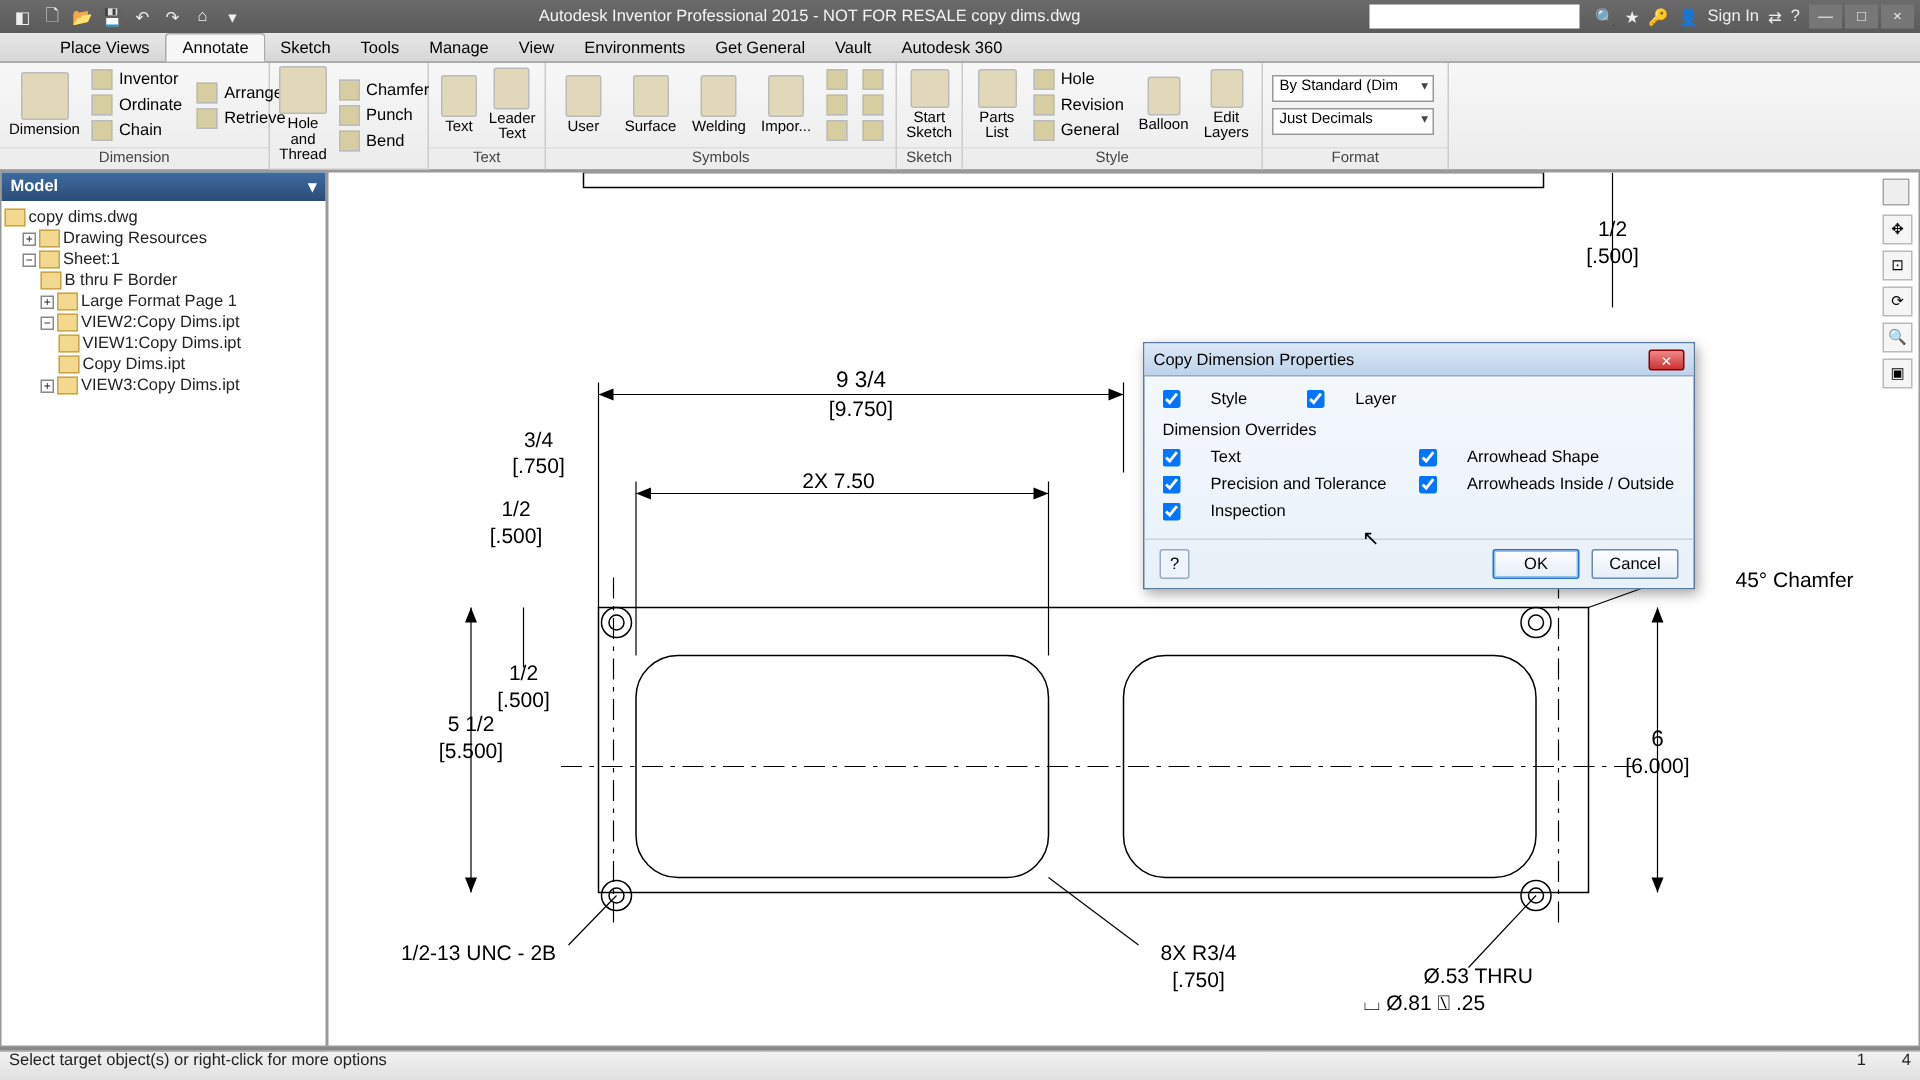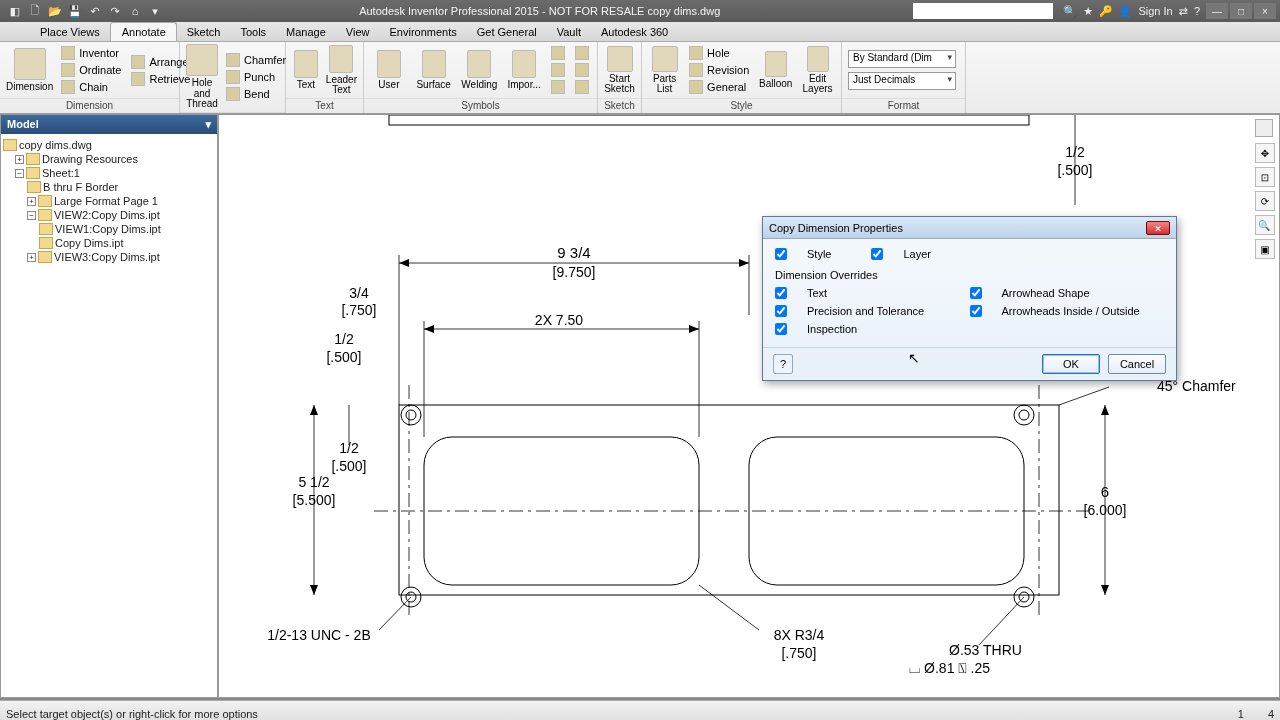--- a/index.html
+++ b/index.html
@@ -54,25 +54,25 @@
 .dwg-dim { stroke: #000; stroke-width: 0.8; }
 .dim-text { font-size: 14px; font-family: Arial; fill: #000; text-anchor: middle; }
 .dim-text-big { font-size: 15px; }
 
 
 .file-tabs { position: absolute; left: 218px; right: 0; bottom: 0; height: 20px; background: #e4e4e4; border-top: 1px solid #aaa; display: flex; align-items: center; padding-left: 26px; gap: 0; }
 .file-tabs .ftab { padding: 2px 10px; border: 1px solid #aaa; border-bottom: none; background: #eee; font-size: 10px; margin-right: -1px; }
 .file-tabs .ftab.active { background: #f9f7e6; }
 
 
-.statusbar { position: absolute; left: 0; right: 0; bottom: 0; height: 20px; background: linear-gradient(#f2f2f2,#e0e0e0); border-top: 1px solid #aaa; display: flex; align-items: flex-end; padding: 0 6px; font-size: 11px; color: #222; }
+.statusbar { position: absolute; left: 0; right: 0; bottom: 0; height: 20px; background: linear-gradient(#f2f2f2,#e0e0e0); border-top: 1px solid #aaa; display: flex; align-items: flex-start; padding: 0 6px; font-size: 11px; color: #222; }
 .statusbar .spacer { flex: 1; }
 
 
-.dialog { position: absolute; left: 762px; top: 216px; width: 415px; background: linear-gradient(#f6fafe,#e8f0f8); border: 1px solid #5a7aa0; box-shadow: 2px 3px 8px rgba(0,0,0,0.35); }
+.dialog { position: absolute; left: 762px; top: 228px; width: 368px; background: linear-gradient(#f6fafe,#e8f0f8); border: 1px solid #5a7aa0; box-shadow: 2px 3px 8px rgba(0,0,0,0.35); }
 .dlg-title { height: 22px; background: linear-gradient(#dce9f7,#bcd2ea); border-bottom: 1px solid #9ab; display: flex; align-items: center; padding: 0 6px; font-size: 11px; }
 .dlg-title .close { margin-left: auto; width: 24px; height: 14px; background: linear-gradient(#e88,#c33); color: #fff; text-align: center; font-size: 9px; line-height: 14px; border: 1px solid #800; border-radius: 2px; }
 .dlg-body { padding: 6px 12px 10px; }
 .dlg-row { display: flex; gap: 40px; padding: 3px 0; }
 .dlg-check { display: flex; align-items: center; gap: 20px; font-size: 11px; }
 .dlg-check input { width: 12px; height: 12px; }
 .dlg-group { font-size: 11px; margin: 6px 0 4px; }
 .dlg-grid { display: flex; }
 .dlg-col { flex: 1; display: flex; flex-direction: column; gap: 6px; padding: 2px 0; }
 .dlg-footer { border-top: 1px solid #c7d4e3; padding: 6px 10px; display: flex; align-items: center; gap: 8px; }

